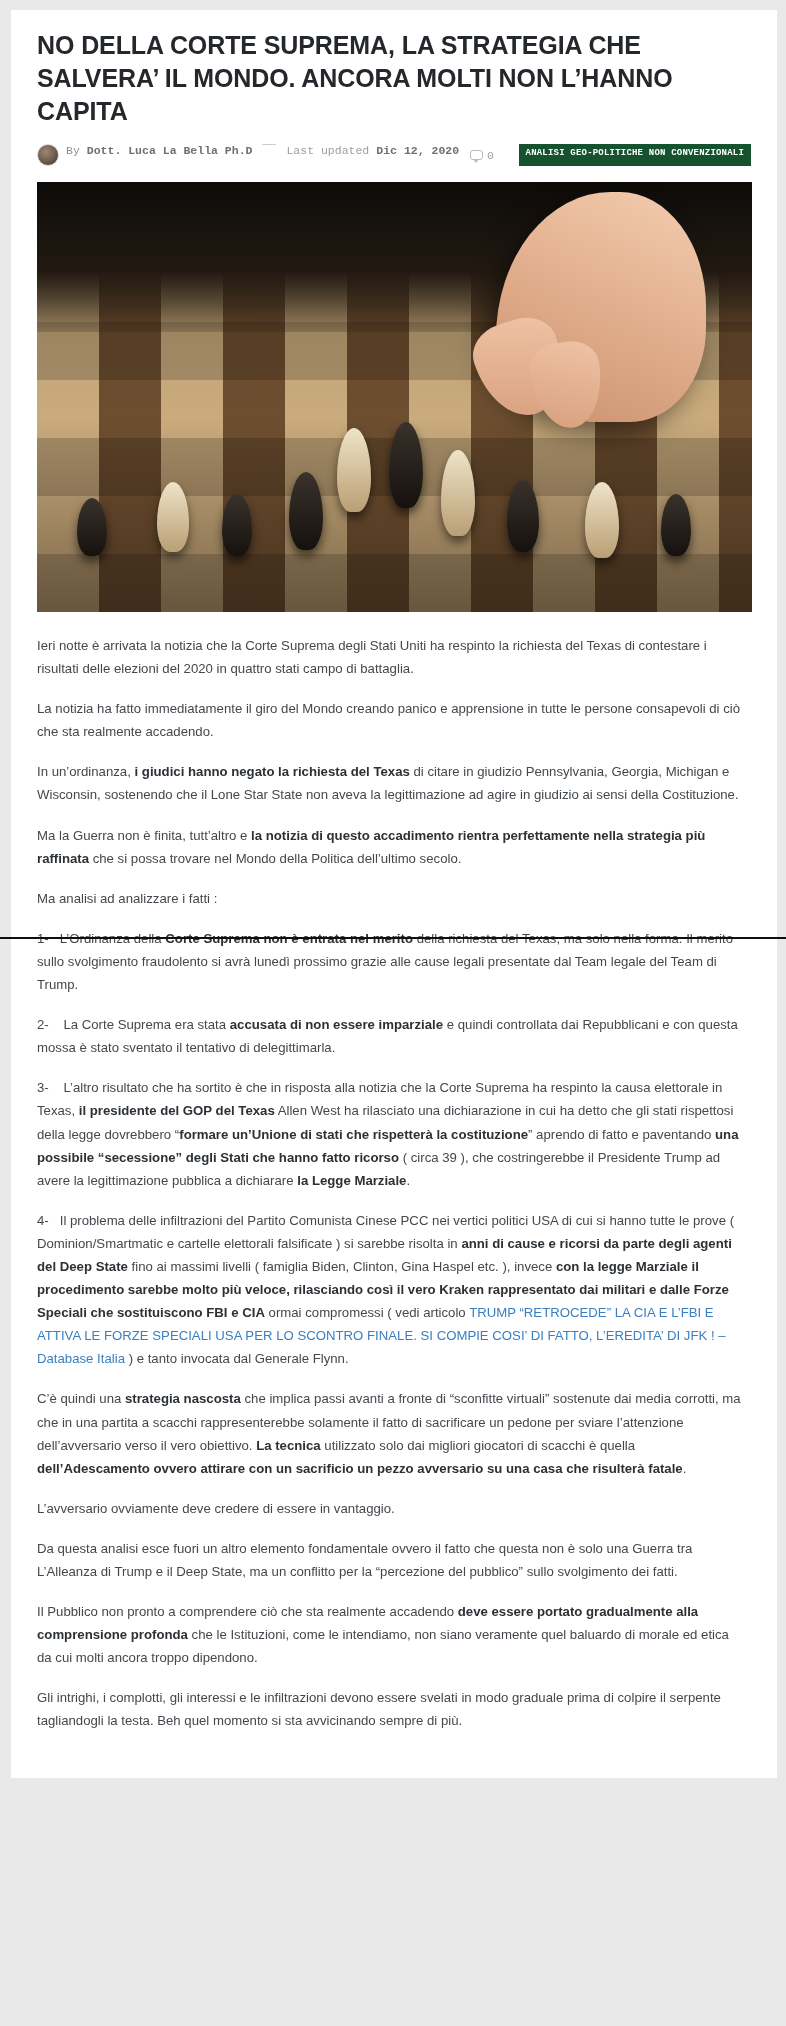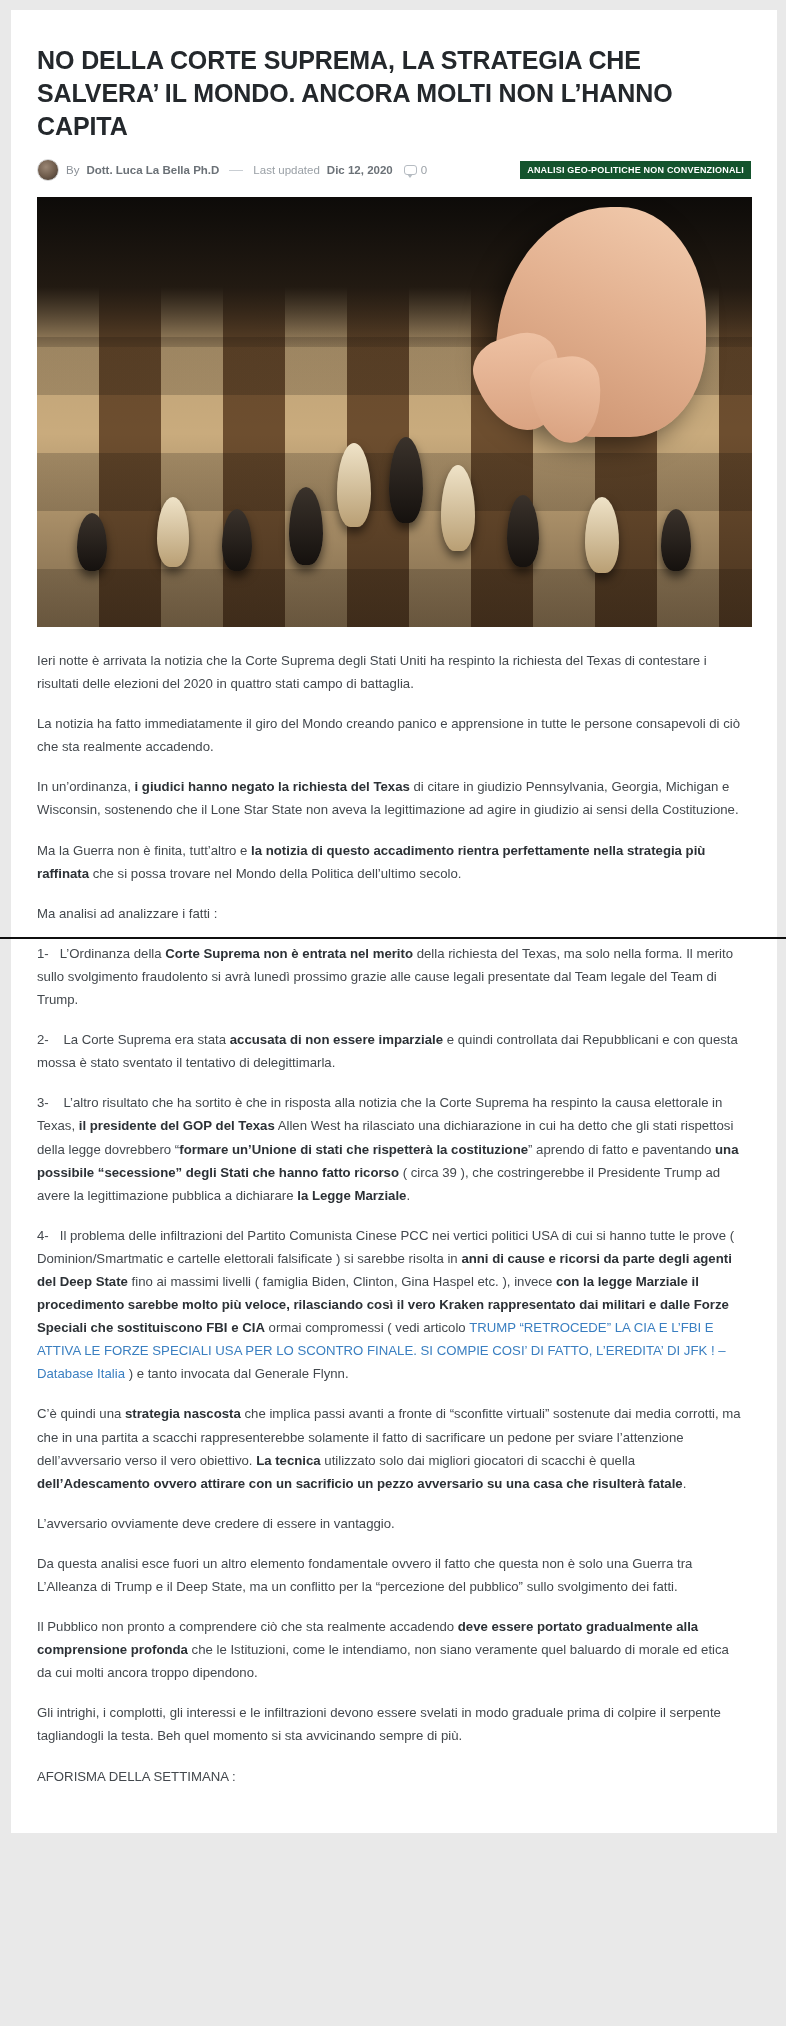--- a/index.html
+++ b/index.html
@@ -15,38 +15,38 @@
     margin: 0 auto;
     background: #e9e9e9;
     position: relative;
   }
   .article-card {
     position: absolute;
     left: 11px;
     top: 10px;
     width: 766px;
     background: #ffffff;
-    padding: 28px 26px 28px 26px;
+    padding: 13px 26px 28px 26px;
   }
   .article-title {
     font-size: 25px;
     line-height: 1.32;
     font-weight: bold;
     color: #24282c;
     margin: 6px 0 16px 0;
     letter-spacing: -0.1px;
   }
   .meta-row {
     display: flex;
-    align-items: center;
     gap: 7px;
     font-size: 11.5px;
     color: #8a9097;
     margin-bottom: 16px;
     flex-wrap: nowrap;
+    font-family: Liberation Mono, monospace;
   }
   .avatar {
     width: 22px;
     height: 22px;
     border-radius: 50%;
     background: radial-gradient(circle at 40% 35%, #9b8775 0%, #6d5a4a 55%, #3c332c 100%);
     border: 1px solid #d6d6d6;
     flex: 0 0 auto;
   }
   .meta-by { color: #8a9097; }
@@ -213,20 +213,19 @@
         <p class="body-text">Ma analisi ad analizzare i fatti :</p>
         <p class="body-text">1-&nbsp;&nbsp; L’Ordinanza della <b>Corte Suprema non è entrata nel merito</b> della richiesta del Texas, ma solo nella forma. Il merito sullo svolgimento fraudolento si avrà lunedì prossimo grazie alle cause legali presentate dal Team legale del Team di Trump.</p>
         <p class="body-text">2-&nbsp;&nbsp;&nbsp; La Corte Suprema era stata <b>accusata di non essere imparziale</b> e quindi controllata dai Repubblicani e con questa mossa è stato sventato il tentativo di delegittimarla.</p>
         <p class="body-text">3-&nbsp;&nbsp;&nbsp; L’altro risultato che ha sortito è che in risposta alla notizia che la Corte Suprema ha respinto la causa elettorale in Texas, <b>il presidente del GOP del Texas</b> Allen West ha rilasciato una dichiarazione in cui ha detto che gli stati rispettosi della legge dovrebbero “<b>formare un’Unione di stati che rispetterà la costituzione</b>” aprendo di fatto e paventando <b>una possibile “secessione” degli Stati che hanno fatto ricorso</b> ( circa 39 ), che costringerebbe il Presidente Trump ad avere la legittimazione pubblica a dichiarare <b>la Legge Marziale</b>.</p>
         <p class="body-text">4-&nbsp;&nbsp; Il problema delle infiltrazioni del Partito Comunista Cinese PCC nei vertici politici USA di cui si hanno tutte le prove ( Dominion/Smartmatic e cartelle elettorali falsificate ) si sarebbe risolta in <b>anni di cause e ricorsi da parte degli agenti del Deep State</b> fino ai massimi livelli ( famiglia Biden, Clinton, Gina Haspel etc. ), invece <b>con la legge Marziale il procedimento sarebbe molto più veloce, rilasciando così il vero Kraken rappresentato dai militari e dalle Forze Speciali che sostituiscono FBI e CIA</b> ormai compromessi ( vedi articolo <a class="link" href="#">TRUMP “RETROCEDE” LA CIA E L’FBI E ATTIVA LE FORZE SPECIALI USA PER LO SCONTRO FINALE. SI COMPIE COSI’ DI FATTO, L’EREDITA’ DI JFK ! – Database Italia</a> ) e tanto invocata dal Generale Flynn.</p>
         <p class="body-text">C’è quindi una <b>strategia nascosta</b> che implica passi avanti a fronte di “sconfitte virtuali” sostenute dai media corrotti, ma che in una partita a scacchi rappresenterebbe solamente il fatto di sacrificare un pedone per sviare l’attenzione dell’avversario verso il vero obiettivo. <b>La tecnica</b> utilizzato solo dai migliori giocatori di scacchi è quella <b>dell’Adescamento ovvero attirare con un sacrificio un pezzo avversario su una casa che risulterà fatale</b>.</p>
         <p class="body-text">L’avversario ovviamente deve credere di essere in vantaggio.</p>
         <p class="body-text">Da questa analisi esce fuori un altro elemento fondamentale ovvero il fatto che questa non è solo una Guerra tra L’Alleanza di Trump e il Deep State, ma un conflitto per la “percezione del pubblico” sullo svolgimento dei fatti.</p>
         <p class="body-text">Il Pubblico non pronto a comprendere ciò che sta realmente accadendo <b>deve essere portato gradualmente alla comprensione profonda</b> che le Istituzioni, come le intendiamo, non siano veramente quel baluardo di morale ed etica da cui molti ancora troppo dipendono.</p>
         <p class="body-text">Gli intrighi, i complotti, gli interessi e le infiltrazioni devono essere svelati in modo graduale prima di colpire il serpente tagliandogli la testa. Beh quel momento si sta avvicinando sempre di più.</p>
-        <p class="body-text">AFORISMA DELLA SETTIMANA :</p>
       </div>
 
   </article>
 
   <div class="divider-line"></div>
 
 </div>
 
 </body></html>

